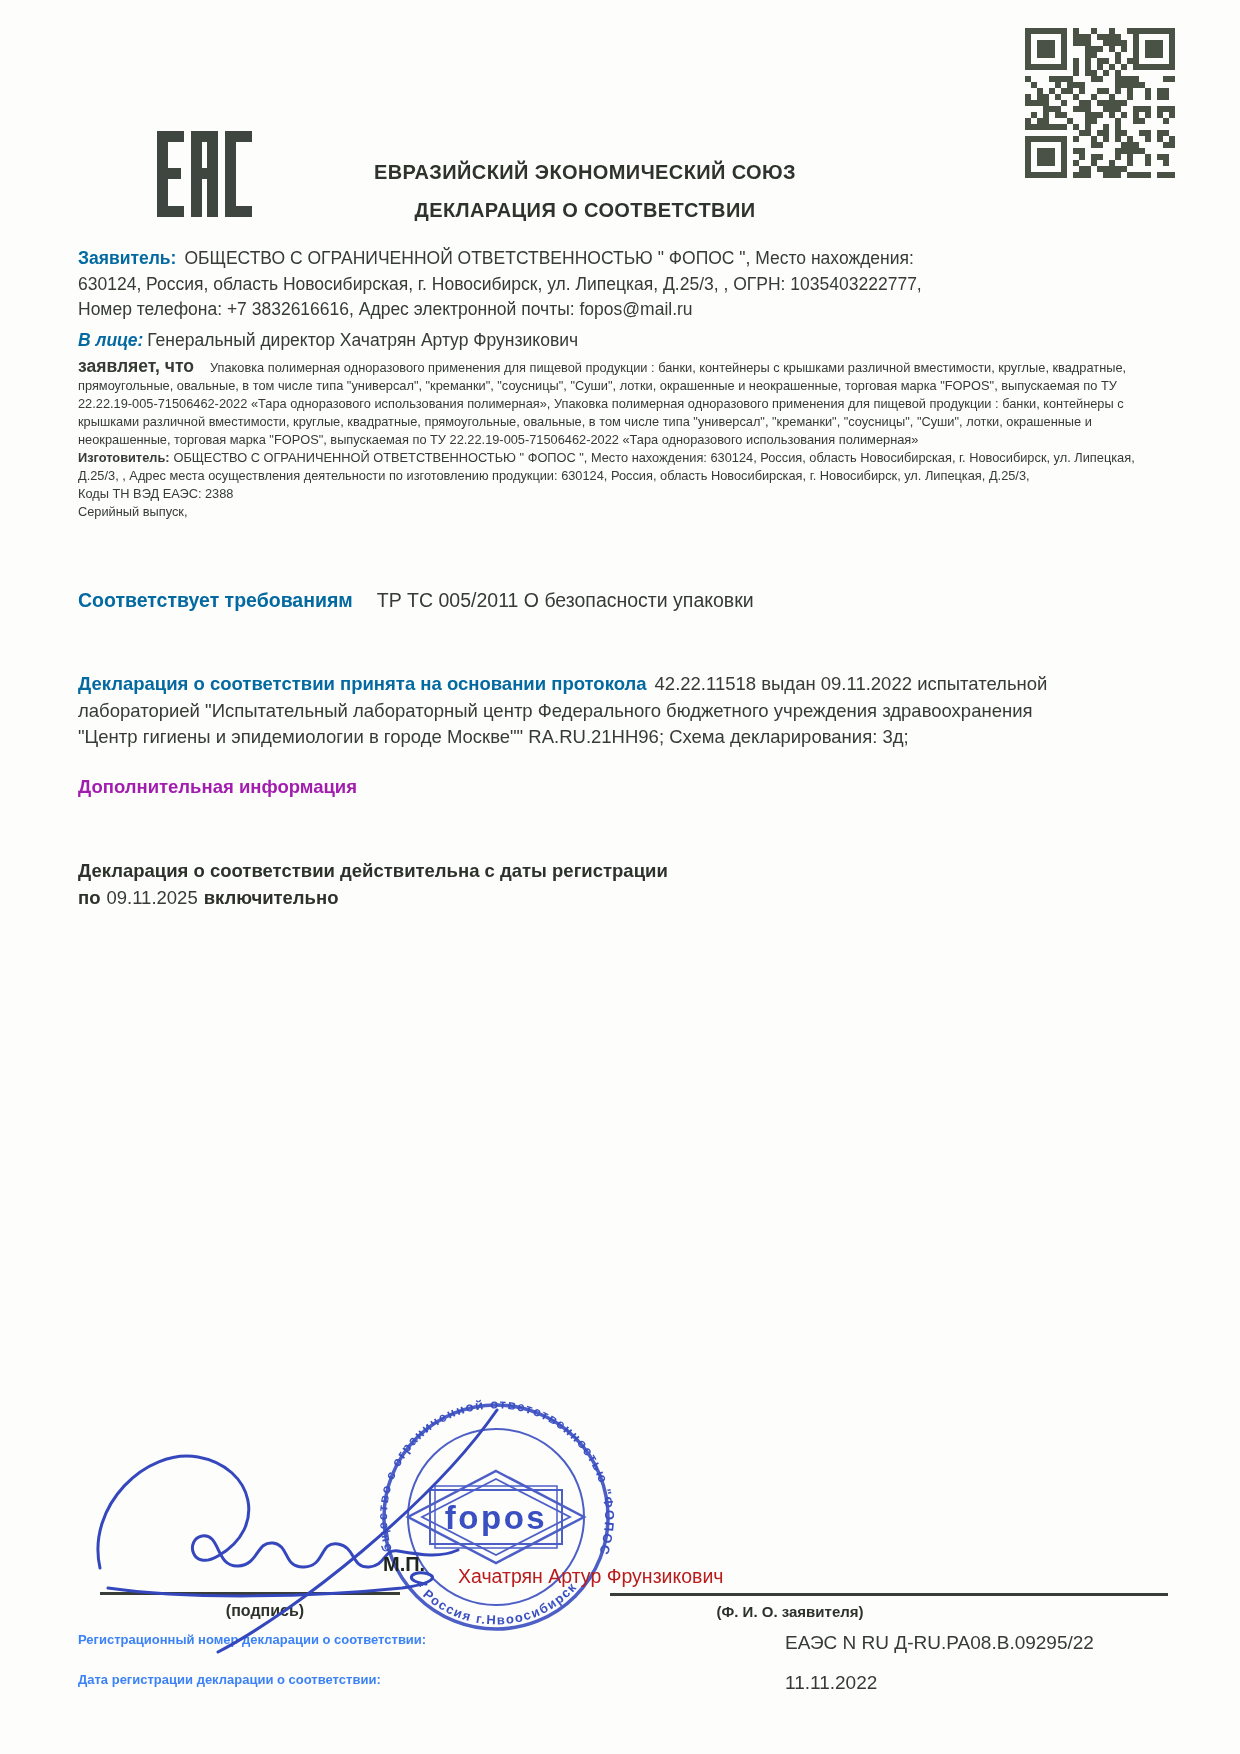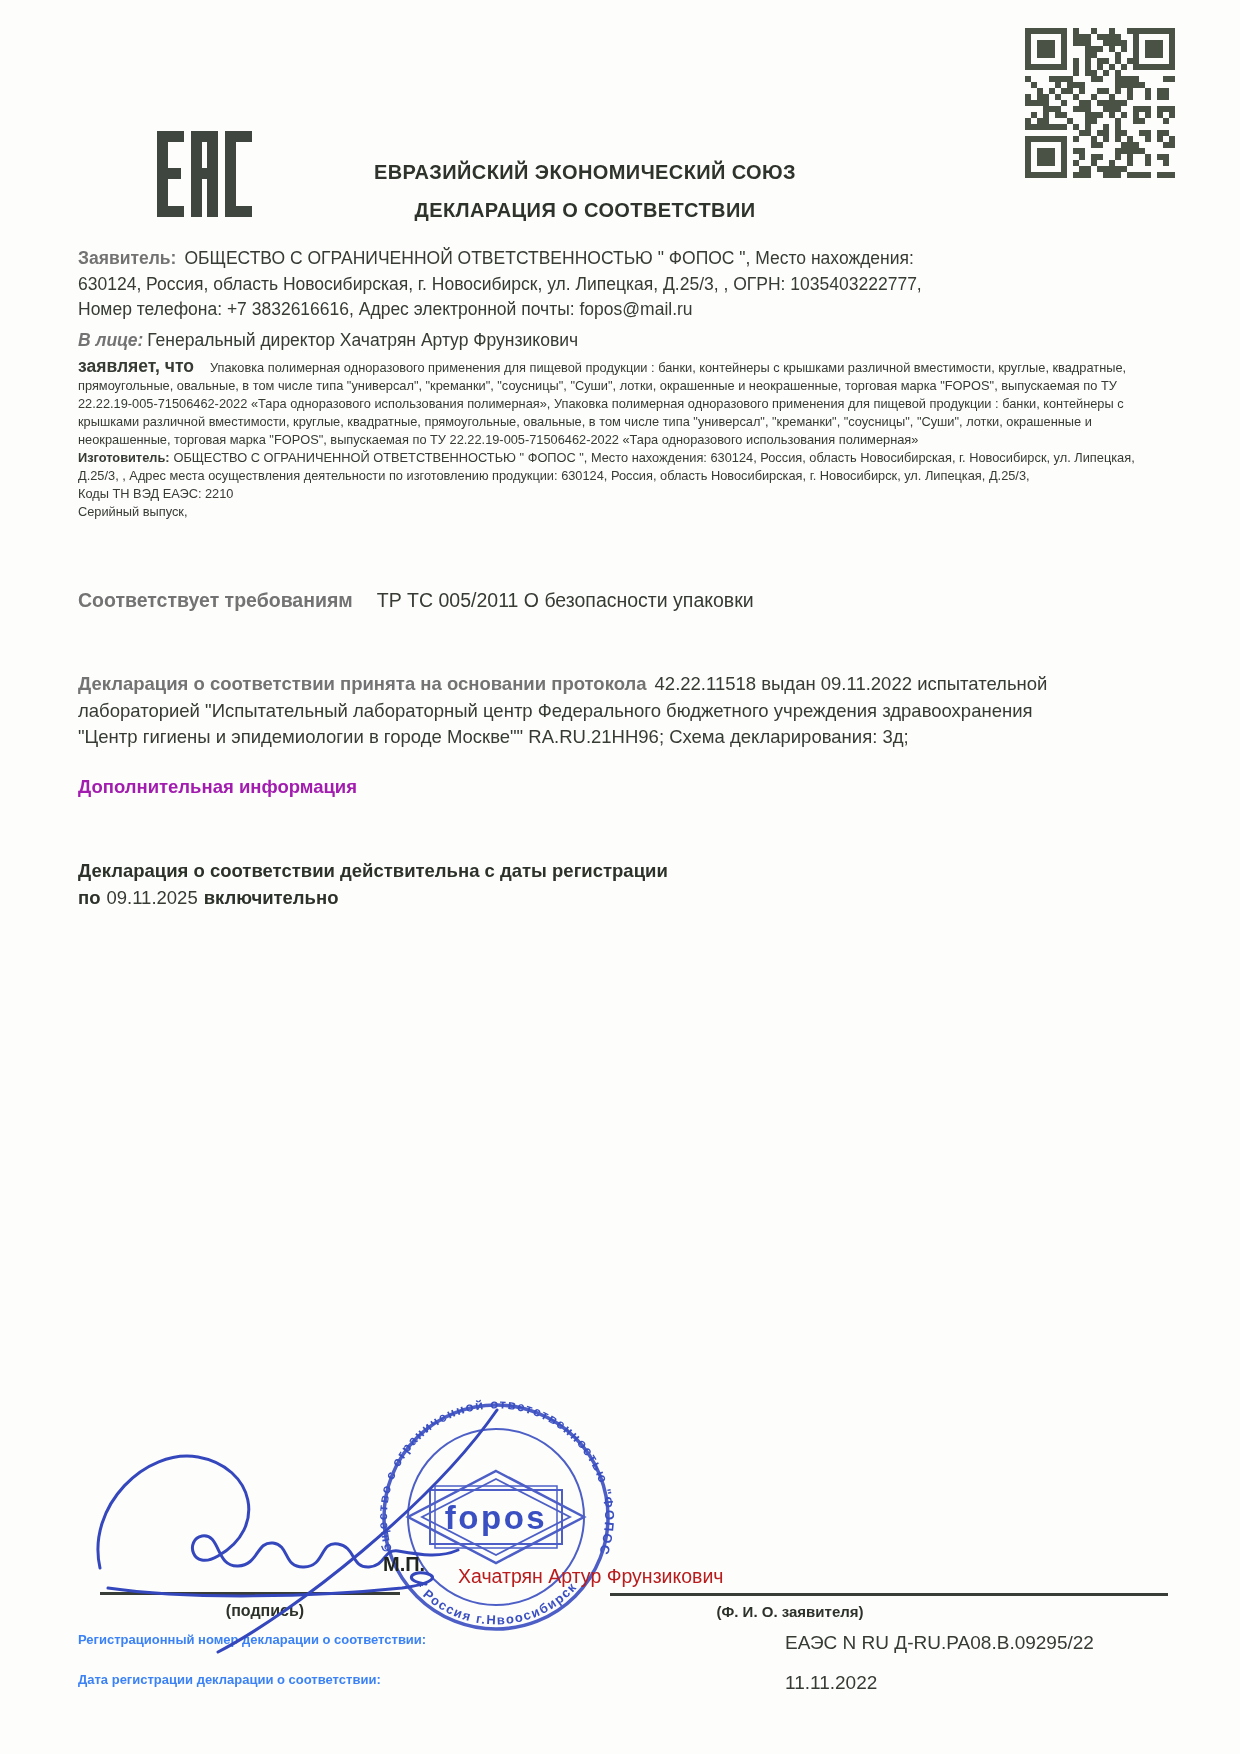--- a/index.html
+++ b/index.html
@@ -10,21 +10,21 @@
 
   
   .qr { left:1025px; top:28px; width:150px; height:150px; }
   .eac-logo { left:157px; top:131px; width:95px; height:86px; }
   .title { left:80px; width:1010px; text-align:center; font-weight:bold; font-size:20px; letter-spacing:.4px; color:#2e342c; }
   .title1 { top:161px; }
   .title2 { top:199px; }
 
   
   .sec { color:#363b34; }
-  .sec b { color:#737373; }
+  .sec b { color:#0369a1; }
   .applicant { left:78px; top:246px; width:880px; font-size:17.5px; line-height:25.5px; }
   .applicant b { margin-right:8px; }
   .person { left:78px; top:330px; width:1090px; font-size:17.5px; }
   .person b { margin-right:4px;font-style:italic; }
   .declares-wrap { left:78px; top:357px; width:1092px; font-size:12.8px; line-height:18px; }
   .declares-label { font-size:17.5px; font-weight:bold; margin-right:16px; }
   .declares-wrap .small-b { font-weight:bold; margin-right:4px; }
   .complies { left:78px; top:589px; font-size:19.5px; }
   .complies b { margin-right:24px; }
   .basis { left:78px; top:671px; width:1000px; font-size:18.5px; line-height:26.5px; }
@@ -394,21 +394,21 @@
   <div class="abs title title1">ЕВРАЗИЙСКИЙ ЭКОНОМИЧЕСКИЙ СОЮЗ</div>
   <div class="abs title title2">ДЕКЛАРАЦИЯ О СООТВЕТСТВИИ</div>
 
   <p class="abs sec applicant"><b>Заявитель:</b><span>ОБЩЕСТВО С ОГРАНИЧЕННОЙ ОТВЕТСТВЕННОСТЬЮ " ФОПОС ", Место нахождения: 630124, Россия, область Новосибирская, г. Новосибирск, ул. Липецкая, Д.25/3,  , ОГРН: 1035403222777, Номер телефона: +7 3832616616, Адрес электронной почты: fopos@mail.ru</span></p>
 
   <p class="abs sec person"><b>В лице:</b><span>Генеральный директор Хачатрян Артур Фрунзикович</span></p>
 
   <div class="abs sec declares-wrap">
     <p><span class="declares-label">заявляет, что</span><span>Упаковка полимерная одноразового применения для пищевой продукции : банки, контейнеры с крышками различной вместимости, круглые, квадратные, прямоугольные, овальные, в том числе типа "универсал", "креманки", "соусницы", "Суши", лотки, окрашенные и неокрашенные, торговая марка "FOPOS", выпускаемая по ТУ 22.22.19-005-71506462-2022 «Тара одноразового использования полимерная», Упаковка полимерная одноразового применения для пищевой продукции : банки, контейнеры с крышками различной вместимости, круглые, квадратные, прямоугольные, овальные, в том числе типа "универсал", "креманки", "соусницы", "Суши", лотки, окрашенные и неокрашенные, торговая марка "FOPOS", выпускаемая по ТУ 22.22.19-005-71506462-2022 «Тара одноразового использования полимерная»</span></p>
     <p><span class="small-b">Изготовитель:</span><span>ОБЩЕСТВО С ОГРАНИЧЕННОЙ ОТВЕТСТВЕННОСТЬЮ " ФОПОС ", Место нахождения: 630124, Россия, область Новосибирская, г. Новосибирск, ул. Липецкая, Д.25/3,  , Адрес места осуществления деятельности по изготовлению продукции: 630124, Россия, область Новосибирская, г. Новосибирск, ул. Липецкая, Д.25/3,</span></p>
-    <p>Коды ТН ВЭД ЕАЭС: 2210</p>
+    <p>Коды ТН ВЭД ЕАЭС: 2388</p>
     <p>Серийный выпуск,</p>
   </div>
 
   <p class="abs sec complies"><b>Соответствует требованиям</b><span>ТР ТС 005/2011 О безопасности упаковки</span></p>
 
   <p class="abs sec basis"><b>Декларация о соответствии принята на основании протокола</b><span>42.22.11518 выдан 09.11.2022 испытательной лабораторией "Испытательный лабораторный центр Федерального бюджетного учреждения здравоохранения "Центр гигиены и эпидемиологии в городе Москве"" RA.RU.21НН96; Схема декларирования: 3д;</span></p>
 
   <p class="abs additional">Дополнительная информация</p>
 
   <p class="abs validity"><span>Декларация о соответствии действительна с даты регистрации по</span><span class="val">09.11.2025</span><span>включительно</span></p>

